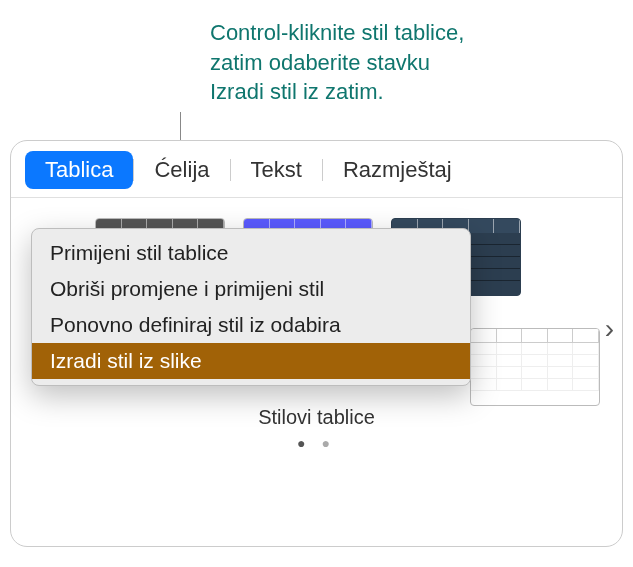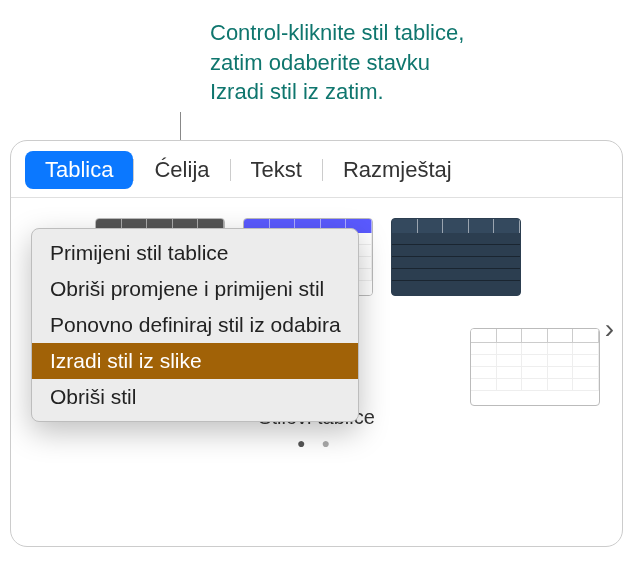--- a/index.html
+++ b/index.html
@@ -121,21 +121,21 @@
       margin-top: 6px;
       font-size: 14px;
       color: #aaa;
       letter-spacing: 6px;
     }
     .pager .active-dot { color: #555; }
     .context-menu {
       position: absolute;
       top: 30px;
       left: 20px;
-      width: 328px;
+      width: 440px;
       background: #ececec;
       border: 1px solid #bdbdbd;
       border-radius: 8px;
       box-shadow: 0 10px 30px rgba(0,0,0,0.25);
       padding: 6px 0;
       z-index: 10;
     }
     .menu-item {
       font-size: 21px;
       padding: 6px 18px;
@@ -315,20 +315,19 @@
       </div>
     </div>
 
     <div class="nav-arrow">›</div>
 
     <div class="context-menu">
       <div class="menu-item">Primijeni stil tablice</div>
       <div class="menu-item">Obriši promjene i primijeni stil</div>
       <div class="menu-item">Ponovno definiraj stil iz odabira</div>
       <div class="menu-item highlighted">Izradi stil iz slike</div>
-      <div class="menu-item">Obriši stil</div>
     </div>
 
     <div class="caption">Stilovi tablice</div>
     <div class="pager"><span class="active-dot">●</span> ●</div>
 
   </div>
 </div>
 
 </body></html>

